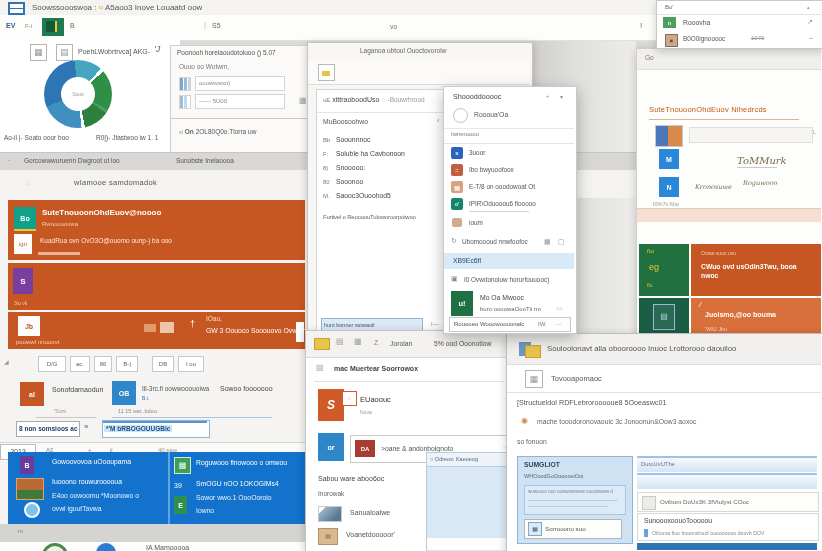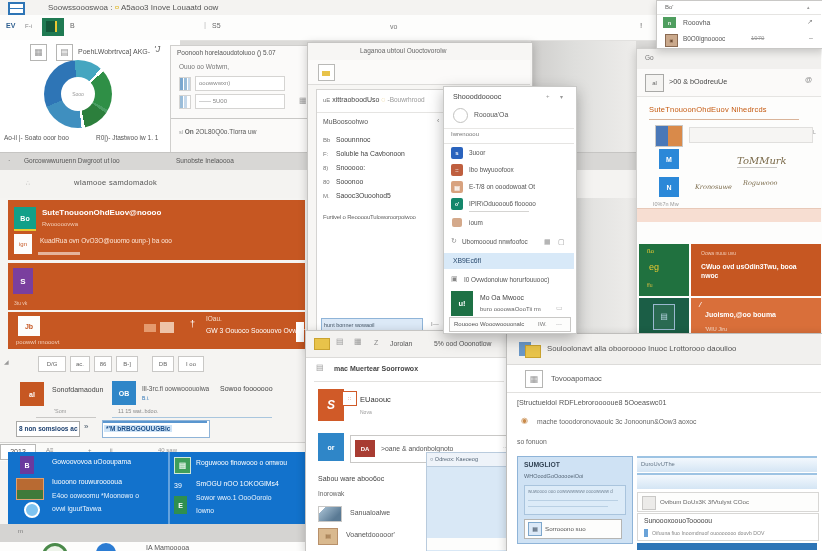--- a/index.html
+++ b/index.html
@@ -17,21 +17,21 @@
 </head>
 <body>
 
 <div id="stage">
 
   <div class="abs" style="left:0;top:168px;width:307px;height:383px;background:#f5f4f2;"></div>
   <div class="abs" style="left:531px;top:40px;width:105px;height:295px;background:linear-gradient(90deg,#cfcecc 0,#dededc 40%,#eeedeb 100%);"></div>
 
   <div class="abs" style="left:0;top:0;width:822px;height:15px;background:#f4f3f1;border-bottom:1px solid #dcdbd9;">
     <div class="abs" style="left:8px;top:2px;width:13px;height:9px;border:2px solid #2e75b6;background:linear-gradient(#fff 45%,#2e75b6 45%,#2e75b6 55%,#fff 55%);"></div>
-    <div class="abs nw" style="left:48px;top:3px;font-size:8px;color:#555;">
+    <div class="abs nw" style="left:32px;top:3px;font-size:8px;color:#555;">
       <span>Soowssoooswoa :</span>
       <span style="color:#e0b520;">¤</span>
       <span>A5aoo3 Inove Louaatd oow</span>
     </div>
     <div class="abs" style="left:764px;top:2px;font-size:8px;color:#888;">~</div>
   </div>
   <div class="abs" style="left:0;top:15px;width:822px;height:25px;background:#fdfdfc;border-bottom:1px solid #e2e1df;">
     <div class="abs" style="left:6px;top:7px;font-size:7px;font-weight:bold;color:#2e5f8f;">EV</div>
     <div class="abs" style="left:25px;top:8px;font-size:6px;color:#888;">F-i</div>
     <div class="abs" style="left:42px;top:3px;width:22px;height:18px;background:#1f7a52;">
@@ -215,25 +215,20 @@
         <span class="abs nw" style="left:2px;top:3px;font-size:5.5px;color:#456;">hunt bonner wowaoil</span>
       </div>
       <span class="abs" style="left:114px;top:231px;font-size:6px;color:#888;">I—</span>
     </div>
   </div>
 
   <div class="win" style="left:636px;top:48px;width:186px;height:295px;background:#fdfdfc;border-color:#d0cfcd;">
     <div class="abs" style="left:0;top:0;width:184px;height:20px;background:#f1f0ee;border-bottom:1px solid #dcdbd9;">
       <span class="abs" style="left:8px;top:5px;font-size:6.5px;color:#777;">Go</span>
     </div>
-    <div class="abs" style="left:0;top:20px;width:184px;height:27px;background:#fbfaf9;border-bottom:1px solid #e5e4e2;">
-      <div class="abs" style="left:8px;top:5px;width:17px;height:16px;border:1px solid #a9a9a7;background:#f4f3f1;font-size:6px;color:#666;text-align:center;line-height:16px;">al</div>
-      <span class="abs nw" style="left:32px;top:8px;font-size:7.2px;color:#444;">&gt;00 &amp; bOodreuUe</span>
-      <span class="abs" style="left:168px;top:7px;font-size:7px;color:#888;">@</span>
-    </div>
     <div class="abs nw" style="left:12px;top:56px;font-size:7.5px;color:#c55a11;letter-spacing:.2px;">SuteTnouoonOhdEuov Nihedrcds</div>
     <div class="hair" style="left:12px;top:70px;width:150px;background:#d9b49a;"></div>
     <div class="abs" style="left:18px;top:76px;width:26px;height:20px;background:linear-gradient(90deg,#4a78b8 45%,#d98a4a 45%);border:1px solid #c9c8c6;"></div>
     <div class="abs" style="left:52px;top:78px;width:122px;height:14px;background:#f6f5f3;border:1px solid #e0dfdd;"></div>
     <span class="abs" style="left:176px;top:80px;font-size:5px;color:#999;">L</span>
     <div class="tile" style="left:22px;top:100px;width:20px;height:20px;background:#2b88d8;font-size:7px;">M</div>
     <span class="abs nw script" style="left:100px;top:106px;font-size:10px;">ToMMurk</span>
     <div class="hair" style="left:100px;top:118px;width:40px;"></div>
     <div class="tile" style="left:22px;top:128px;width:20px;height:20px;background:#2b88d8;font-size:7px;">N</div>
     <span class="abs nw script" style="left:58px;top:134px;font-size:6.5px;">Kronosuwe</span>

